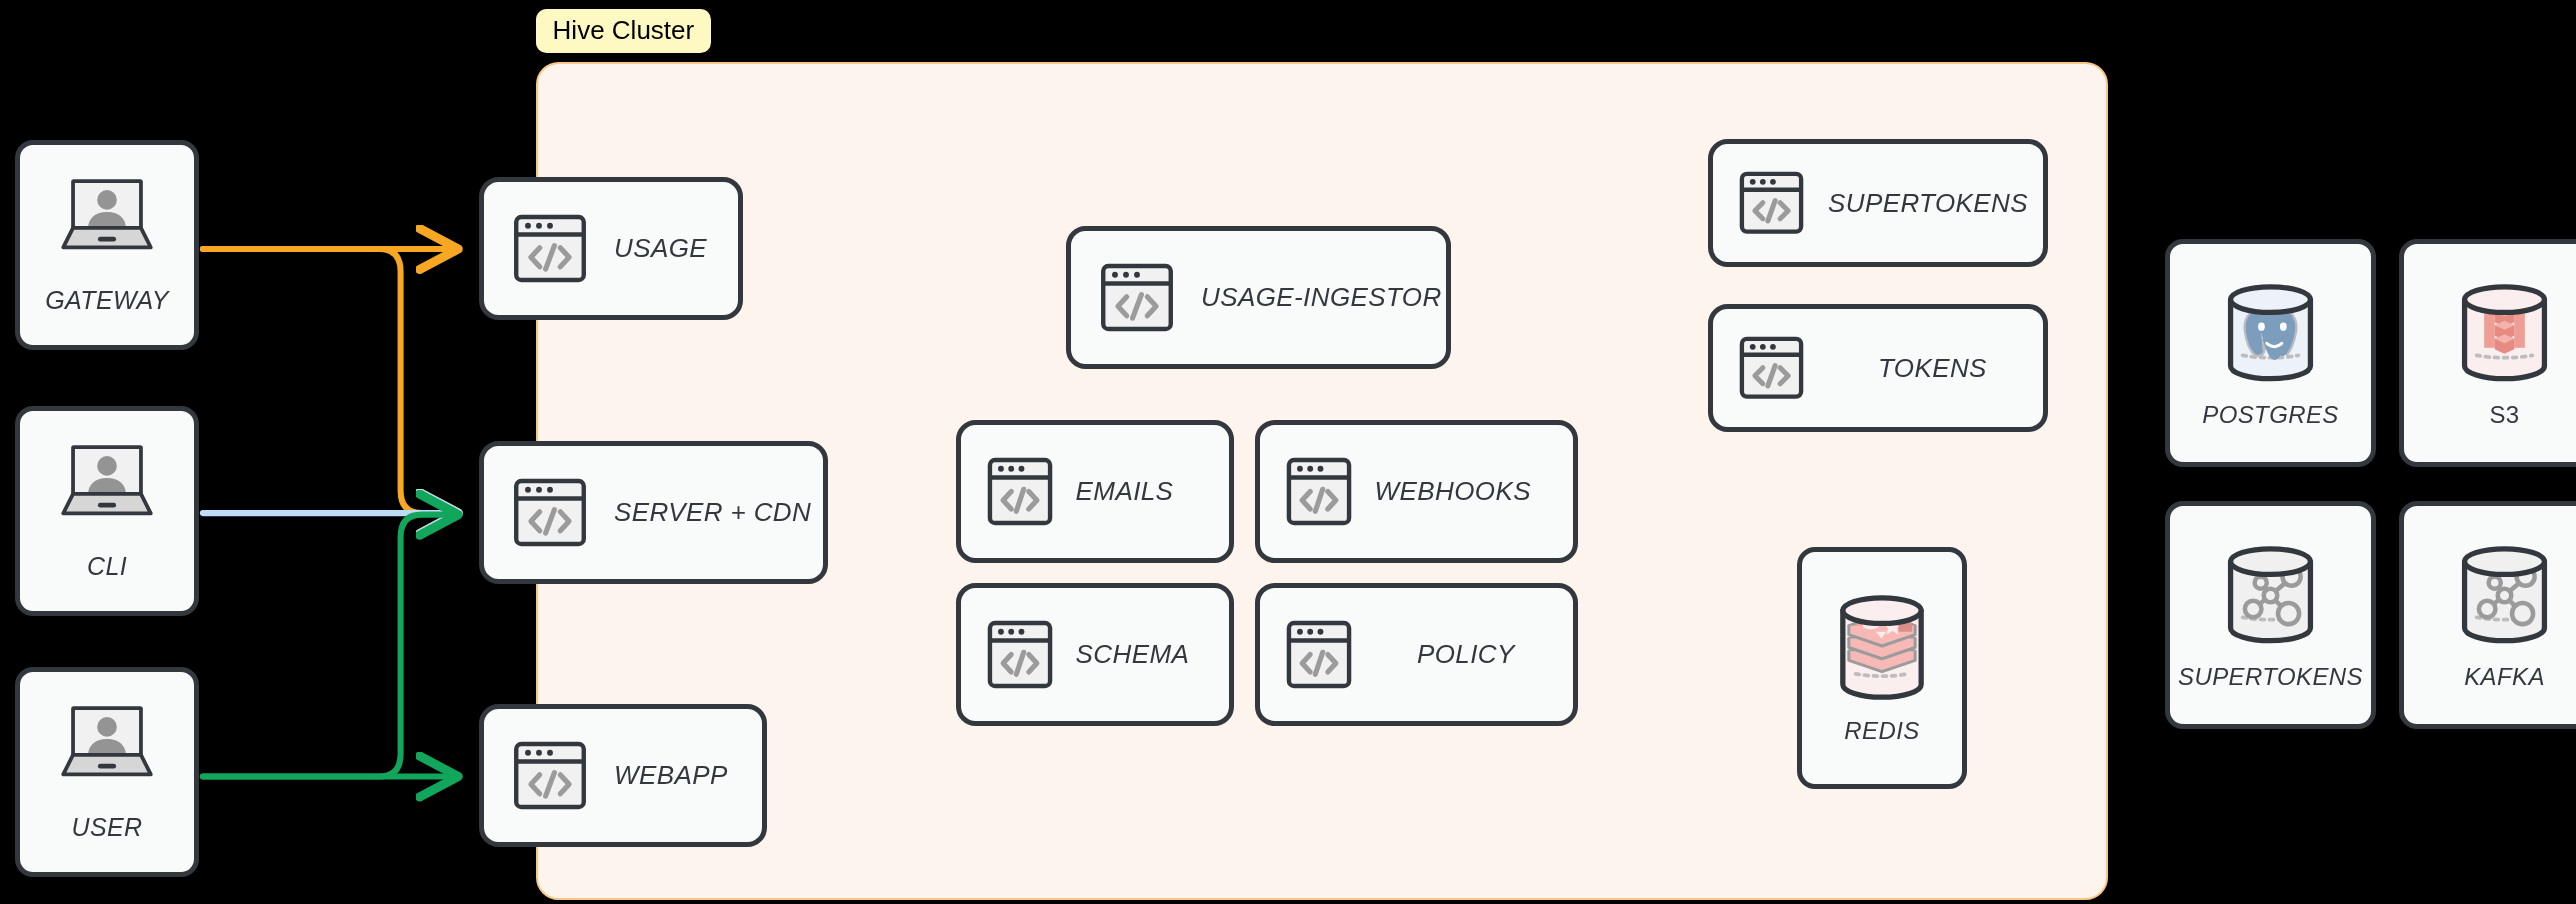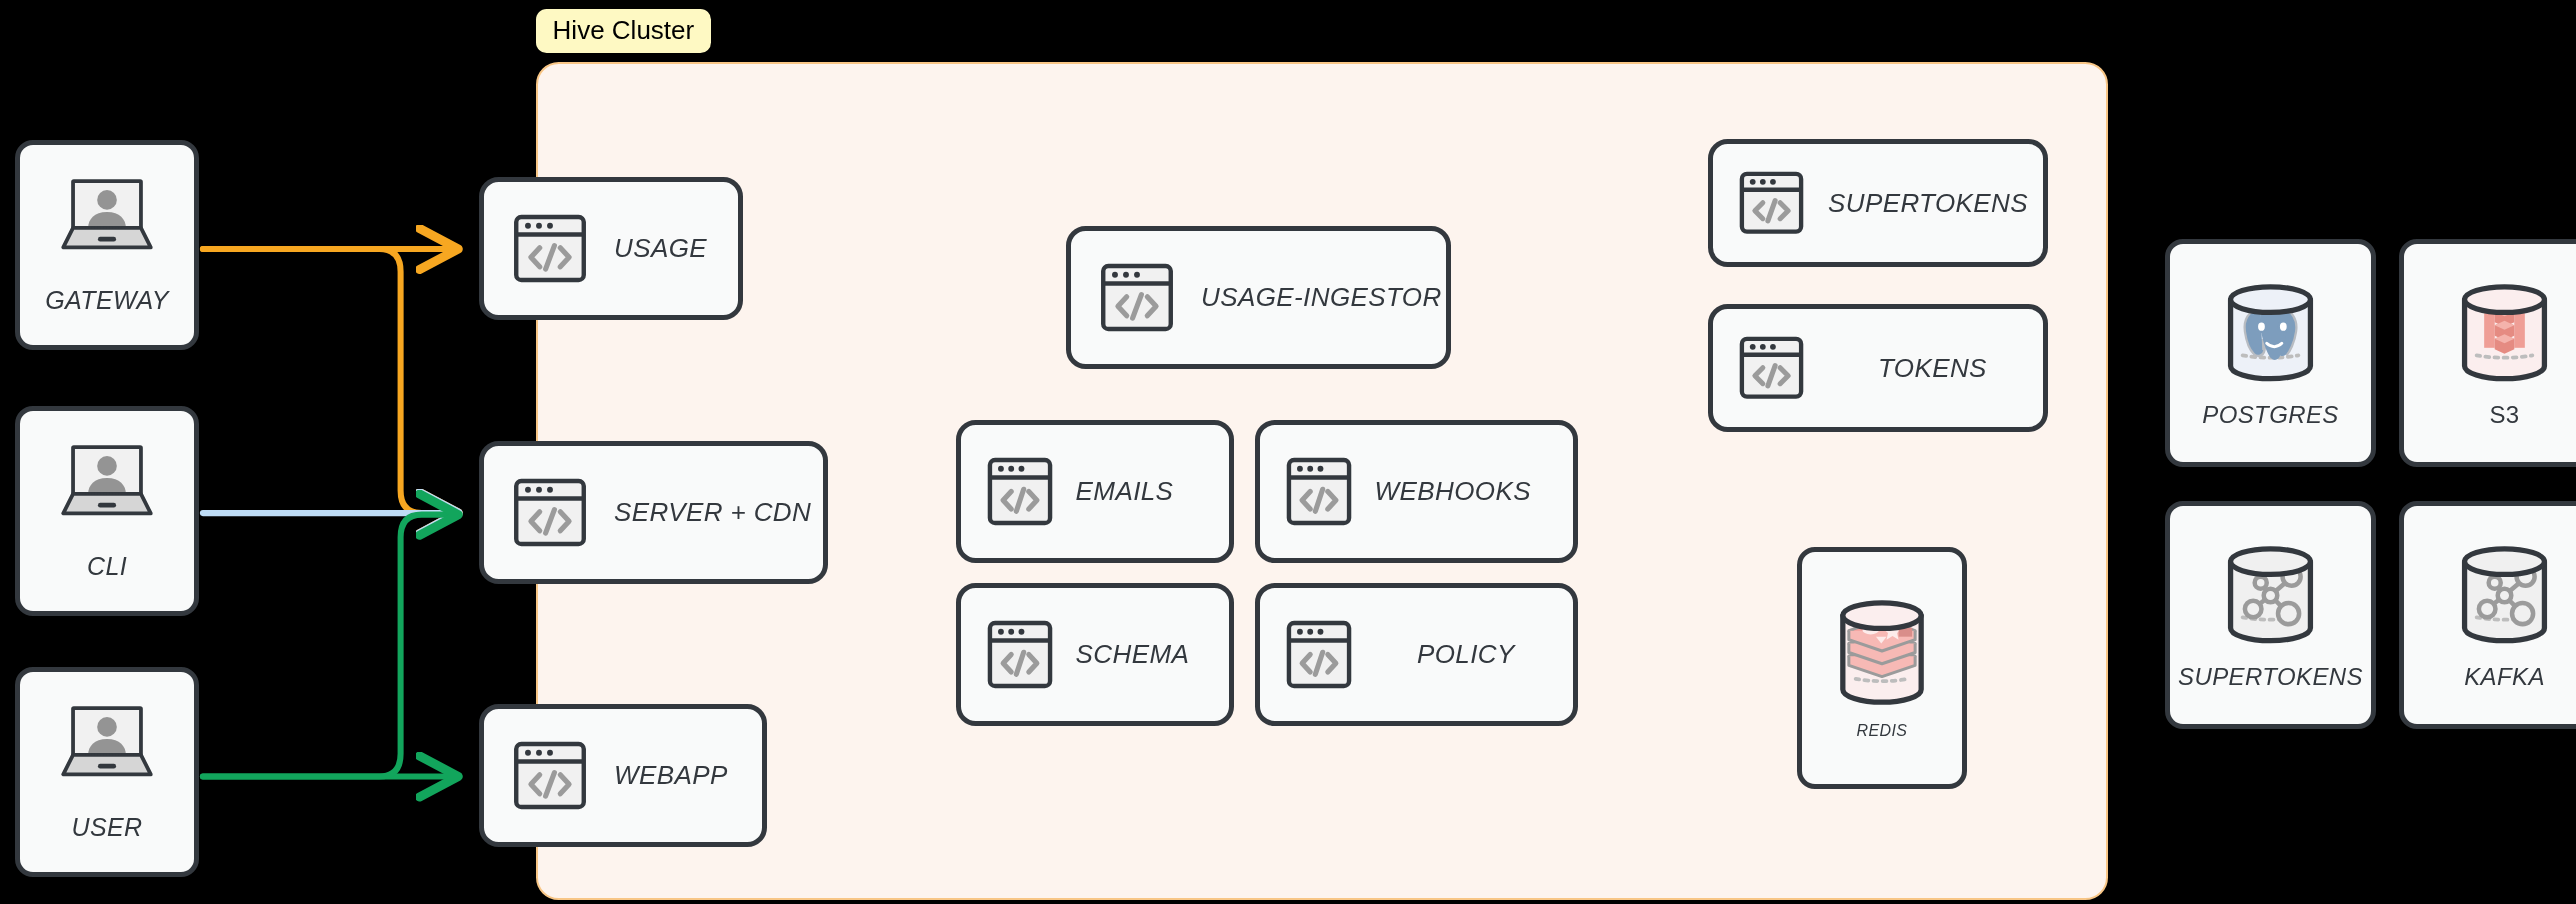--- a/index.html
+++ b/index.html
@@ -300,21 +300,21 @@
         <path d="M26 63 v 12 L 70 90 L 114 75 v -12" fill="#f7b9b5"></path>
         <path d="M70 61 L 26 46 L 70 31 L 114 46 z" fill="#f2a09c"></path>
         <path d="M26 46 v 12 L 70 73 L 114 58 v -12" fill="#f7b9b5"></path>
       </g>
       <ellipse cx="55" cy="45" rx="11" ry="6" fill="#fdeceb"></ellipse>
       <path d="M84 34 l 4 8 l 9 1 l -7 6 l 2 9 l -8 -5 l -8 5 l 2 -9 l -7 -6 l 9 -1 z" fill="#fdeceb"></path>
       <path d="M62 54 l 14 0 l -7 9 z" fill="#fdeceb"></path>
       <rect x="92" y="42" width="18" height="12" fill="#d98e8a"></rect>
       <ellipse cx="70" cy="26" rx="52" ry="17" fill="#fbeeee" stroke="#33383e" stroke-width="7"></ellipse>
     </svg>
-    <span class="label" style="margin-top:13.6px; font-size:16px;">REDIS</span>
+    <span class="label" style="margin-top:13.6px; font-size:24px;">REDIS</span>
   </div>
 
   <div class="card vert db-card" style="left:2165px; top:239px;">
     <svg class="icon" width="113" height="113" viewBox="0 0 150 150">
       <path d="M22 30 v 88 a 53 17 0 0 0 106 0 v -88 z" fill="#edf1f8" stroke="#33383e" stroke-width="7" stroke-linejoin="round"></path>
       <path d="M38 104 a 72 22 0 0 0 74 0" fill="none" stroke="#bdbdbd" stroke-width="5" stroke-dasharray="5 7" stroke-linecap="round"></path>
       <g stroke="#b8bcc2" stroke-width="9" stroke-linejoin="round" fill="none">
         <path d="M62 46 c -14 0 -20 12 -18 26 c 2 14 7 24 11 28 c 3 3 8 2 9 -3 l 3 -14"></path>
         <path d="M88 46 c 14 0 20 12 18 26 c -2 14 -8 26 -12 30"></path>
       </g>

